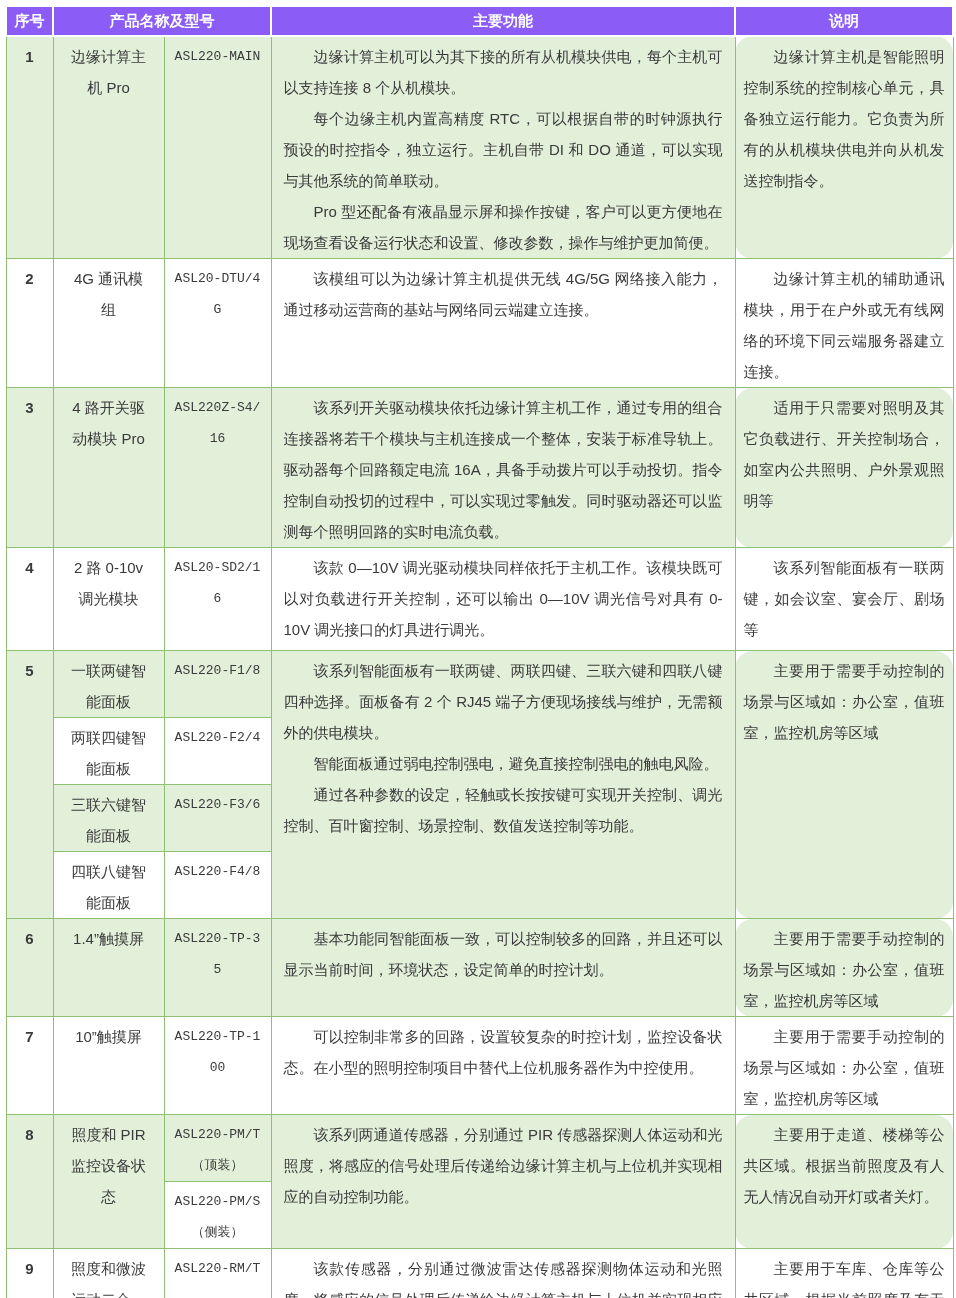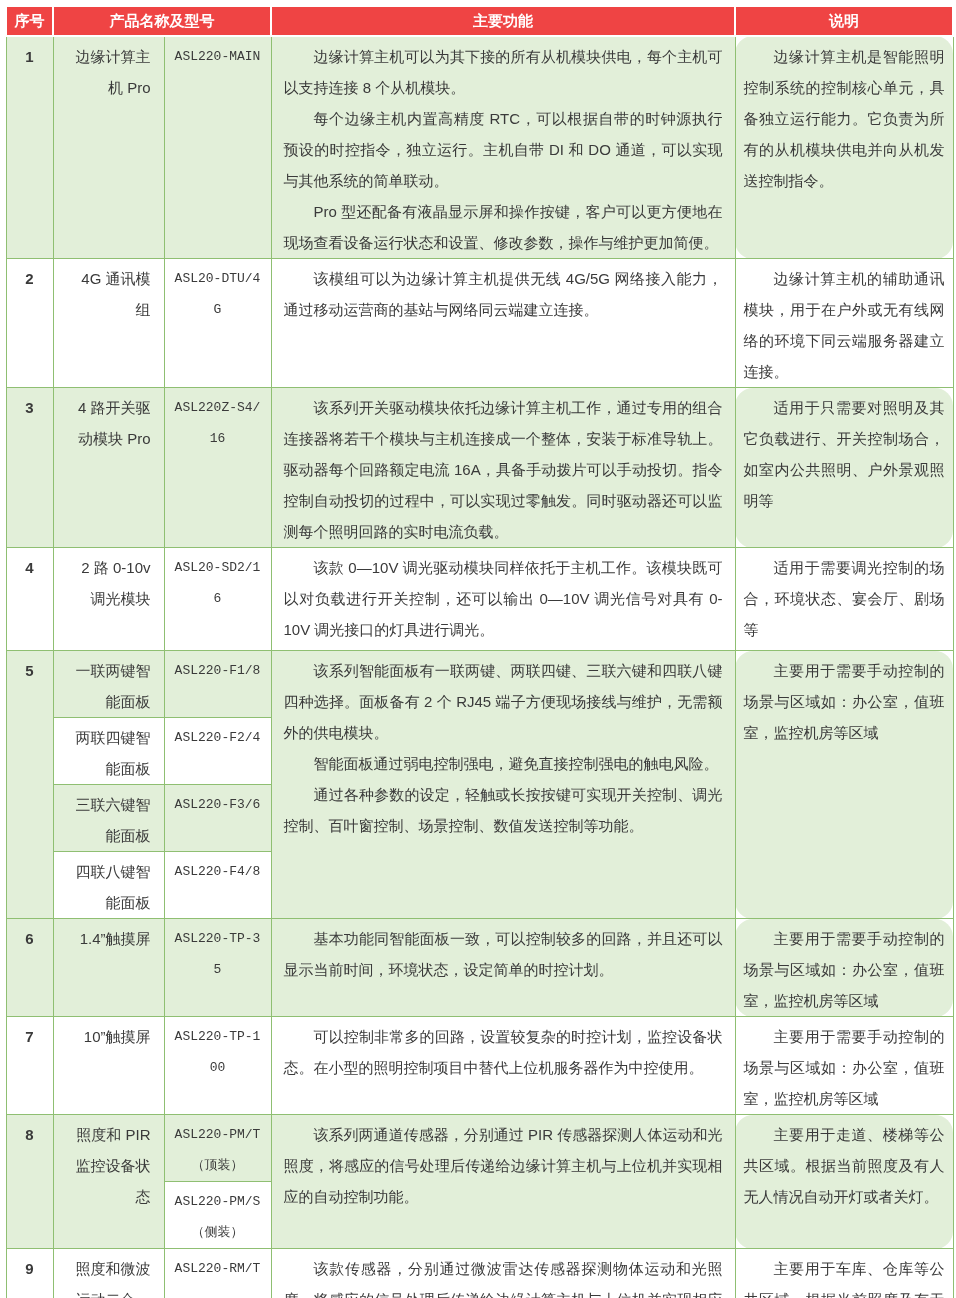--- a/index.html
+++ b/index.html
@@ -16,21 +16,21 @@
     color: #3a3a3a;
     line-height: 31px;
     overflow: hidden;
   }
   table {
     border-collapse: collapse;
     table-layout: fixed;
     width: 947px;
   }
   thead th {
-    background: #ef4444;
+    background: #8b5cf6;
     color: #ffffff;
     font-weight: bold;
     font-size: 15px;
     height: 28px;
     line-height: 28px;
     padding: 0;
     border: 2px solid #ffffff;
     text-align: center;
   }
   td {
@@ -38,21 +38,21 @@
     vertical-align: top;
     padding: 4px 12px 0;
     overflow: hidden;
   }
   td.cell-idx {
     text-align: center;
     font-weight: bold;
     padding: 4px 2px 0;
   }
   td.cell-name {
-    text-align: right;
+    text-align: center;
     padding: 4px 13px 0;
   }
   td.cell-model {
     text-align: center;
     font-family: "Liberation Mono", monospace;
     font-size: 13px;
     word-break: break-all;
     padding: 4px 9px 0;
     margin-left: 31px;
   }
@@ -129,21 +129,21 @@
         </td>
       </tr>
       <tr style="height: 103px;">
         <td class="cell-idx shade-white">4</td>
         <td class="cell-name shade-white">2 路 0-10v 调光模块</td>
         <td class="cell-model shade-white">ASL20-SD2/16</td>
         <td class="cell-func shade-white">
           <p>该款 0—10V 调光驱动模块同样依托于主机工作。该模块既可以对负载进行开关控制，还可以输出 0—10V 调光信号对具有 0-10V 调光接口的灯具进行调光。</p>
         </td>
         <td class="cell-desc shade-white">
-          <p>适用于需要调光控制的场合，环境状态、宴会厅、剧场等</p>
+          <p>该系列智能面板有一联两键，如会议室、宴会厅、剧场等</p>
         </td>
       </tr>
       <tr style="height: 60px;">
         <td class="cell-idx shade-green" rowspan="4">5</td>
         <td class="cell-name shade-green">一联两键智能面板</td>
         <td class="cell-model shade-green">ASL220-F1/8</td>
         <td class="cell-func shade-green" rowspan="4">
           <p>该系列智能面板有一联两键、两联四键、三联六键和四联八键四种选择。面板备有 2 个 RJ45 端子方便现场接线与维护，无需额外的供电模块。</p>
           <p>智能面板通过弱电控制强电，避免直接控制强电的触电风险。</p>
           <p>通过各种参数的设定，轻触或长按按键可实现开关控制、调光控制、百叶窗控制、场景控制、数值发送控制等功能。</p>

